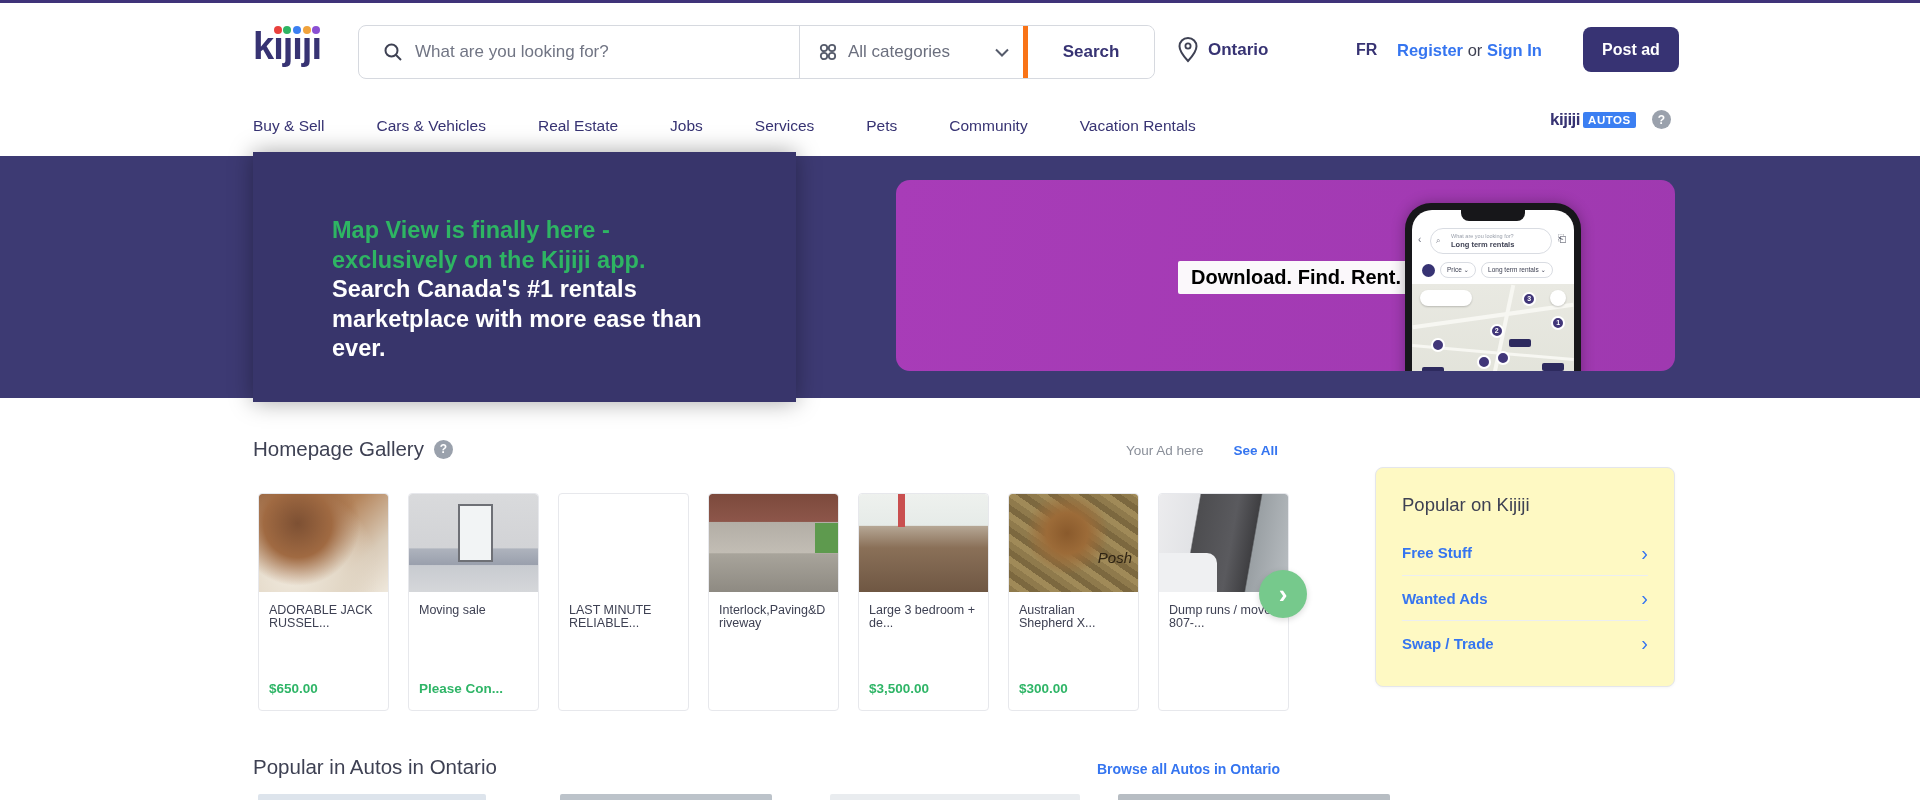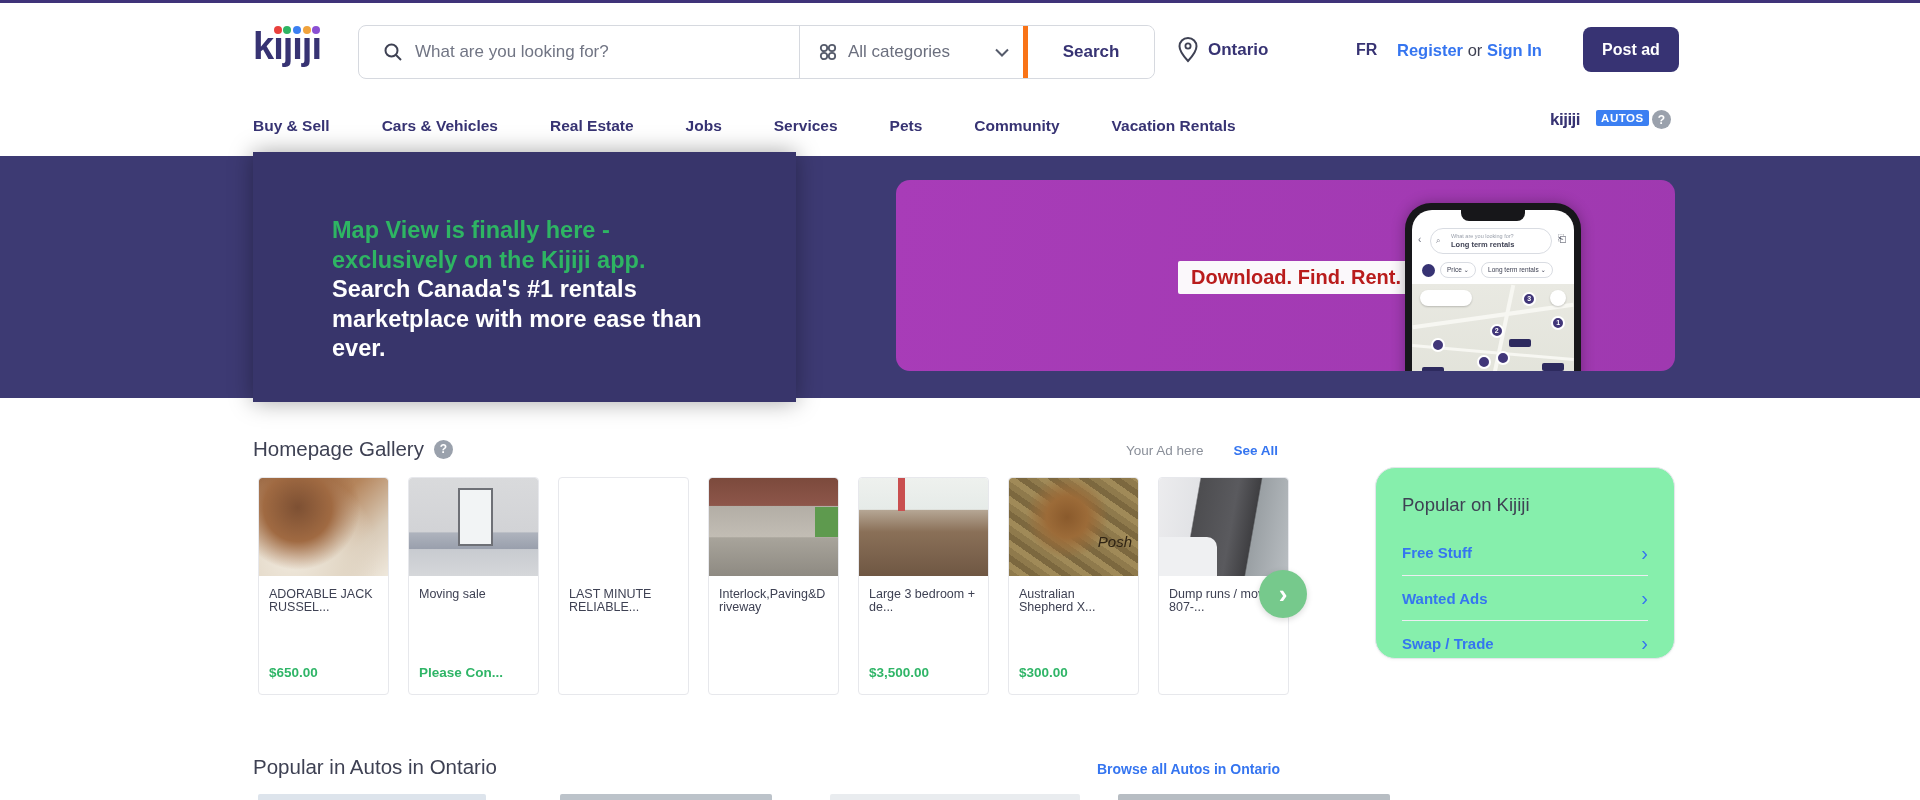--- a/index.html
+++ b/index.html
@@ -27,34 +27,34 @@
   .loc { position:absolute; left:1178px; top:34px; display:flex; align-items:center; gap:10px; cursor:pointer; }
   .loc-label { font-size:17px; font-weight:bold; color:#373373; }
   .lang { position:absolute; left:1356px; top:38px; font-size:16px; font-weight:bold; color:#373373; cursor:pointer; }
   .auth { position:absolute; left:1397px; top:38px; font-size:16.5px; font-weight:bold; white-space:nowrap; }
   .auth .lnk { color:#3575f0; cursor:pointer; }
   .auth .or { color:#3e4153; font-weight:normal; }
   .postad { position:absolute; left:1583px; top:24px; width:96px; height:45px; background:#373373; color:#fff; border:none; border-radius:8px; font-size:16px; font-weight:bold; cursor:pointer; font-family:inherit; }
 
   
   .nav { position:absolute; top:100px; left:253px; height:52px; display:flex; gap:52px; align-items:center; }
-  .nav-item { font-size:15.5px; font-weight:bold; color:#373373; white-space:nowrap; cursor:pointer; }
-  .autos-logo { position:absolute; left:1550px; top:110px; display:flex; align-items:flex-start; gap:16px; cursor:pointer; }
+  .nav-item { font-size:15.5px; font-weight:normal; color:#373373; white-space:nowrap; cursor:pointer; }
+  .autos-logo { position:absolute; left:1550px; top:110px; display:flex; align-items:center; gap:3px; cursor:pointer; }
   .autos-logo .k { font-size:17px; font-weight:bold; color:#373373; letter-spacing:-0.5px; }
   .autos-badge { background:#3b7ff2; color:#fff; font-size:11.5px; font-weight:bold; padding:2px 5px; border-radius:2px; letter-spacing:0.5px; }
   .help-circle { width:19px; height:19px; border-radius:50%; background:#9aa1ac; color:#fff; font-size:12px; font-weight:bold; display:inline-flex; align-items:center; justify-content:center; cursor:pointer; }
   .nav-help { position:absolute; left:1652px; top:110px; }
 
   
   .hero { position:absolute; top:156px; left:0; width:100%; height:242px; background:#3d3a73; }
   .hero-panel { position:absolute; left:253px; top:-4px; width:543px; height:250px; background:#38356b; box-shadow:0 0 22px rgba(0,0,0,0.35); }
   .hero-text { position:absolute; left:79px; top:64px; width:398px; font-size:23.5px; font-weight:bold; line-height:29.5px; color:#ffffff; }
   .hero-text .green { color:#2eb563; }
   .promo { position:absolute; left:896px; top:24px; width:779px; height:191px; border-radius:14px; background:linear-gradient(100deg,#a83cb8 0%,#9f39b0 100%); overflow:hidden; cursor:pointer; }
-  .promo-label { position:absolute; left:282px; top:81px; background:#fbf8fb; color:#b91c1c; font-size:20px; font-weight:bold; padding:5px 13px; border-radius:2px; white-space:nowrap; }
+  .promo-label { position:absolute; left:282px; top:81px; background:#fbf8fb; color:#000000; font-size:20px; font-weight:bold; padding:5px 13px; border-radius:2px; white-space:nowrap; }
   
   .phone { position:absolute; left:509px; top:23px; width:176px; height:180px; background:#17171a; border-radius:26px 26px 0 0; padding:7px 7px 0 7px; box-shadow:0 0 14px rgba(0,0,0,0.3); }
   .screen { position:relative; width:100%; height:100%; background:#fff; border-radius:20px 20px 0 0; overflow:hidden; }
   .notch { position:absolute; top:0; left:50%; transform:translateX(-50%); width:64px; height:11px; background:#17171a; border-radius:0 0 8px 8px; }
   .p-search { position:absolute; top:18px; left:18px; right:22px; height:26px; border:1px solid #d9dce2; border-radius:13px; display:flex; flex-direction:column; justify-content:center; padding-left:20px; }
   .p-hint { font-size:5.5px; color:#9aa0ab; line-height:7px; }
   .p-query { font-size:7.5px; color:#3e4153; font-weight:bold; line-height:9px; }
   .p-back { position:absolute; top:24px; left:6px; font-size:10px; color:#6b6f7e; }
   .p-glass { position:absolute; top:26px; left:24px; font-size:8px; color:#6b6f7e; }
   .p-bookmark { position:absolute; top:23px; right:8px; font-size:10px; color:#3e4153; }
@@ -70,21 +70,21 @@
   .p-mapbtns { position:absolute; top:6px; left:8px; width:52px; height:16px; background:#fff; border-radius:8px; box-shadow:0 1px 2px rgba(0,0,0,0.2); }
   .p-locbtn { position:absolute; top:6px; right:8px; width:16px; height:16px; background:#fff; border-radius:50%; box-shadow:0 1px 2px rgba(0,0,0,0.2); }
 
   
   .gal-head { position:absolute; left:253px; top:437px; display:flex; align-items:center; gap:10px; }
   .gal-title { font-size:20.5px; color:#3e4153; }
   .gal-right { position:absolute; left:1126px; top:443px; display:flex; align-items:center; gap:30px; font-size:13.5px; }
   .your-ad { color:#8a8f99; }
   .see-all { color:#3575f0; font-weight:bold; cursor:pointer; }
 
-  .card { position:absolute; top:477px; width:131px; height:218px; background:#fff; border:1px solid #e7e8ec; border-radius:4px; cursor:pointer; overflow:hidden; }
+  .card { position:absolute; top:493px; width:131px; height:218px; background:#fff; border:1px solid #e7e8ec; border-radius:4px; cursor:pointer; overflow:hidden; }
   .card-img { position:relative; width:100%; height:98px; border-radius:3px 3px 0 0; }
   .card-title { padding:12px 10px 0 10px; font-size:12.5px; line-height:13px; color:#3e4153; overflow-wrap:break-word; }
   .card-price { position:absolute; left:10px; bottom:14px; font-size:13.5px; font-weight:bold; color:#2fb567; }
   .overlay-text { position:absolute; right:6px; bottom:26px; font-size:15px; color:#2e2313; font-style:italic; }
 
   .img-dog-puppy { background:
       radial-gradient(circle at 30% 30%, #7d5033 0%, #a06a42 30%, transparent 55%),
       radial-gradient(circle at 25% 80%, #f0e9dd 0%, #e3d8c7 40%, transparent 70%),
       linear-gradient(135deg,#8f5e3b 0%,#b5855c 45%,#d9cbb8 75%,#efe8dc 100%); }
   .img-bedroom { background:
@@ -103,21 +103,21 @@
   .img-dog-leaves { background:
       radial-gradient(circle at 45% 40%, #8a5a2c 0%, #9c6b38 22%, transparent 45%),
       repeating-linear-gradient(35deg,#8f7a4c 0 6px,#a08a58 6px 12px,#7c683f 12px 18px); }
   .img-truck-junk { background:
       linear-gradient(100deg,#ececee 0%,#e2e3e6 28%,#4d4d50 29%,#5a5a5e 55%,#3f3f42 70%,#9aa0a4 71%,#b9bec2 100%); }
   .img-truck-junk::after { content:""; position:absolute; left:0; bottom:0; width:45%; height:40%; background:#eff0f2; border-radius:0 10px 0 0; }
 
   .next-btn { position:absolute; left:1259px; top:570px; width:48px; height:48px; border-radius:50%; background:#76c98c; border:none; color:#fff; font-size:26px; font-weight:bold; cursor:pointer; box-shadow:0 2px 6px rgba(0,0,0,0.15); line-height:44px; }
 
   
-  .side-card { position:absolute; left:1375px; top:467px; width:300px; height:192px; background:#86efac; border:1px solid #e4e6eb; border-radius:20px; padding:26px 26px 0 26px; box-shadow:0 1px 3px rgba(0,0,0,0.04); }
+  .side-card { position:absolute; left:1375px; top:467px; width:300px; height:220px; background:#fef9c3; border:1px solid #e4e6eb; border-radius:8px; padding:26px 26px 0 26px; box-shadow:0 1px 3px rgba(0,0,0,0.04); }
   .side-title { font-size:18.5px; color:#3e4153; margin-bottom:14px; }
   .side-item { display:flex; align-items:center; justify-content:space-between; height:45px; cursor:pointer; }
   .side-item + .side-item { border-top:1px solid #eceef1; }
   .side-item .lbl { font-size:15px; font-weight:bold; color:#3575f0; }
   .side-item .chev { color:#3575f0; font-size:20px; line-height:1; }
 
   
   .autos-title { position:absolute; left:253px; top:755px; font-size:20.5px; color:#3e4153; }
   .autos-link { position:absolute; left:1097px; top:761px; font-size:14px; font-weight:bold; color:#3575f0; cursor:pointer; }
   .skel { position:absolute; top:794px; height:8px; border-radius:2px 2px 0 0; }

